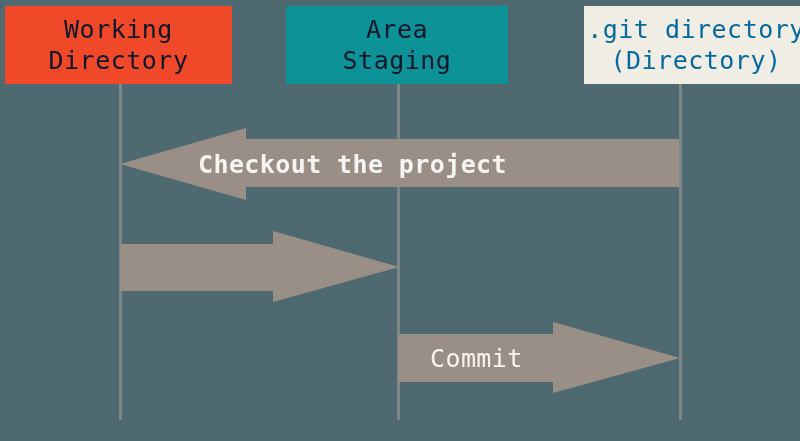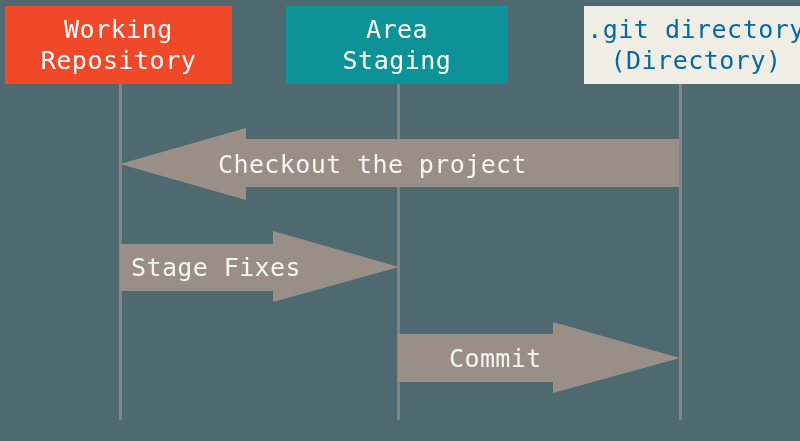--- a/index.html
+++ b/index.html
@@ -33,21 +33,21 @@
     top: 6px;
     height: 78px;
     display: flex;
     flex-direction: column;
     align-items: center;
     justify-content: center;
     text-align: center;
     line-height: 1.24;
     font-size: 25px;
     letter-spacing: 0.5px;
-    color: #ffffff;
+    color: #0f172a;
     font-family: "DejaVu Sans Mono", "Liberation Mono", monospace;
   }
   #box-working-directory {
     left: 5px;
     width: 227px;
     background: #f0492a;
   }
   #box-staging-area {
     left: 286px;
     width: 222px;
@@ -84,21 +84,22 @@
   }
 
   
   #arrow-checkout {
     left: 120px;
     top: 127px;
     width: 559px;
     height: 74px;
   }
   #arrow-checkout .arrow-label {
-    margin-left: 98px;
+    margin-left: 78px;
+    font-weight: bold;
   }
 
   
   #arrow-stage-fixes {
     left: 120px;
     top: 231px;
     width: 279px;
     height: 72px;
   }
   #arrow-stage-fixes .arrow-label {
@@ -106,35 +107,35 @@
   }
 
   
   #arrow-commit {
     left: 398px;
     top: 322px;
     width: 282px;
     height: 72px;
   }
   #arrow-commit .arrow-label {
-    margin-left: 51px;
+    margin-left: 32px;
   }
 </style>
 </head>
 <body>
 
 <div id="canvas">
 
   <div class="lifeline" id="lifeline-working"></div>
   <div class="lifeline" id="lifeline-staging"></div>
   <div class="lifeline" id="lifeline-gitdir"></div>
 
   <div class="node-box" id="box-working-directory">
     <span class="node-line">Working</span>
-    <span class="node-line">Repository</span>
+    <span class="node-line">Directory</span>
   </div>
 
   <div class="node-box" id="box-staging-area">
     <span class="node-line">Area</span>
     <span class="node-line">Staging</span>
   </div>
 
   <div class="node-box" id="box-git-directory">
     <span class="node-line">.git directory</span>
     <span class="node-line">(Directory)</span>
@@ -144,21 +145,20 @@
     <svg class="arrow-svg" width="559" height="74" viewBox="0 0 559 74">
       <polygon points="0,37 126,1 126,12 559,12 559,60 126,60 126,73" fill="#998f87"></polygon>
     </svg>
     <span class="arrow-label">Checkout the project</span>
   </div>
 
   <div class="block-arrow" id="arrow-stage-fixes">
     <svg class="arrow-svg" width="279" height="72" viewBox="0 0 279 72">
       <polygon points="279,36 153,0 153,13 0,13 0,60 153,60 153,71" fill="#998f87"></polygon>
     </svg>
-    <span class="arrow-label">Stage Fixes</span>
   </div>
 
   <div class="block-arrow" id="arrow-commit">
     <svg class="arrow-svg" width="282" height="72" viewBox="0 0 282 72">
       <polygon points="282,36 155,0 155,12 0,12 0,60 155,60 155,71" fill="#998f87"></polygon>
     </svg>
     <span class="arrow-label">Commit</span>
   </div>
 
 </div>

